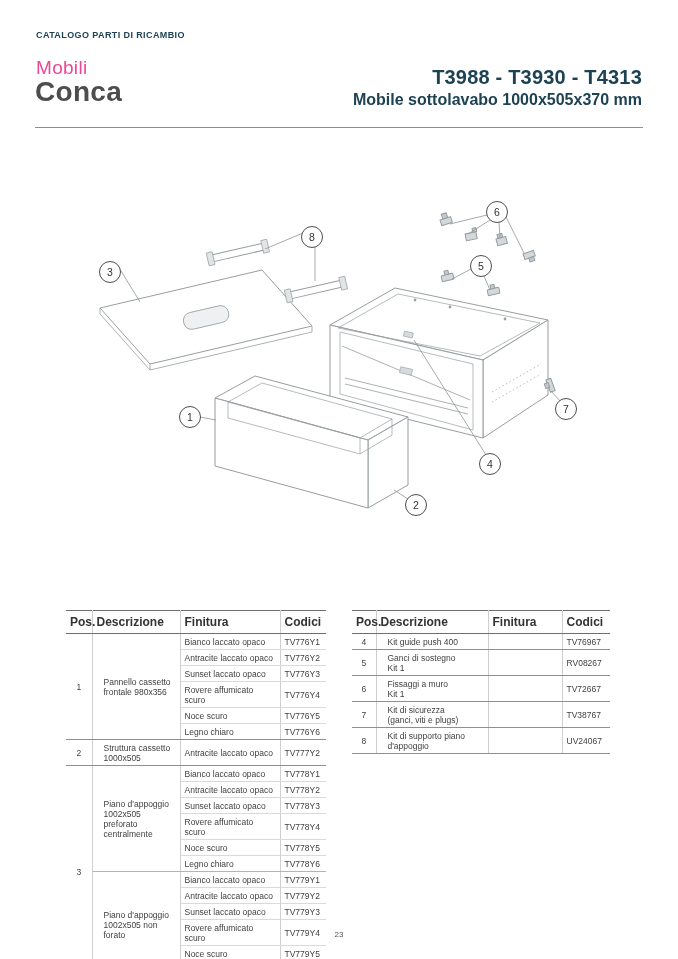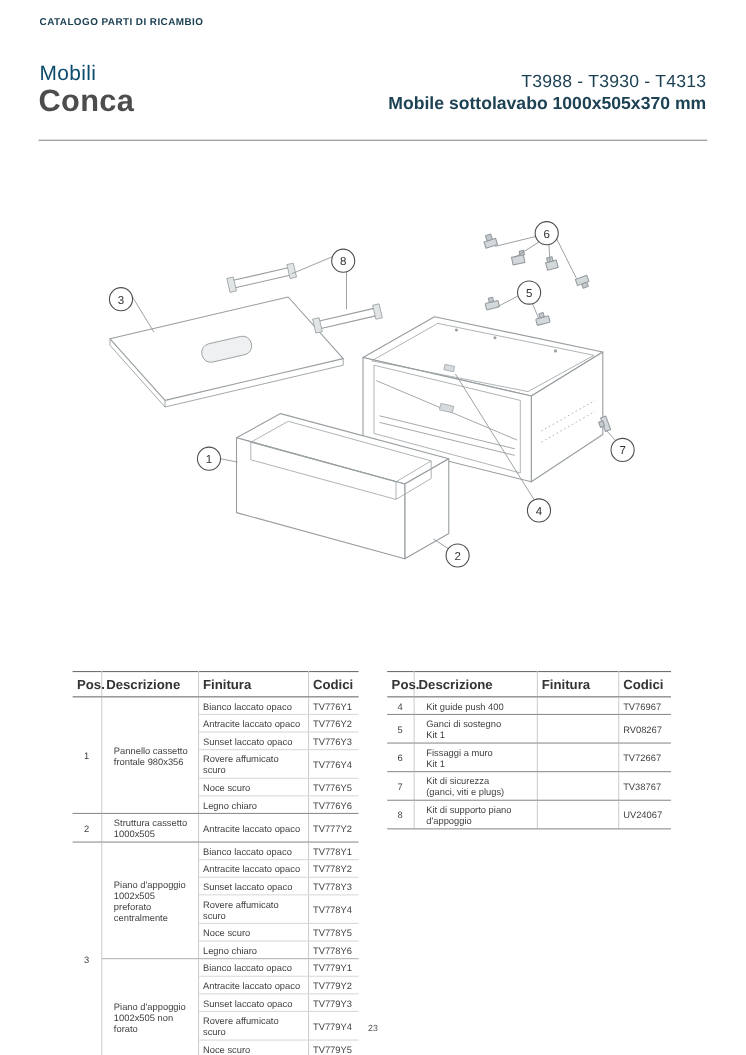--- a/index.html
+++ b/index.html
@@ -1,25 +1,25 @@
 <!DOCTYPE html>
 <html><head>
 <meta charset="utf-8">
 <style>
   * { margin:0; padding:0; box-sizing:border-box; }
   html,body { background:#ffffff; }
   body { font-family:"Liberation Sans", sans-serif; color:#3f3f3f; }
   .page { position:relative; width:678px; height:959px; background:#ffffff; overflow:hidden; }
 
-  .catalog-label { position:absolute; top:15px; left:36px; font-size:9px; font-weight:bold;
+  .catalog-label { position:absolute; top:30px; left:36px; font-size:9px; font-weight:bold;
                    letter-spacing:.4px; color:#1d4254; }
-  .brand-mobili  { position:absolute; top:57px; left:36px; font-size:19px; color:#0c4a6e; letter-spacing:.3px; }
+  .brand-mobili  { position:absolute; top:57px; left:36px; font-size:19px; color:#ec4899; letter-spacing:.3px; }
   .brand-conca   { position:absolute; top:76px; left:35px; font-size:28px; font-weight:bold; color:#4d4d4d; letter-spacing:.3px; }
   .model-block   { position:absolute; top:66px; right:36px; text-align:right; color:#1d4254; }
-  .model-codes   { font-size:16px; font-weight:normal; letter-spacing:.2px; }
+  .model-codes   { font-size:20px; font-weight:bold; letter-spacing:.2px; }
   .product-title { font-size:16px; font-weight:bold; margin-top:2px; }
   .header-divider{ position:absolute; top:127px; left:35px; right:35px; border-top:1px solid #8d8d8d; }
 
   .diagram { position:absolute; left:0; top:150px; }
 
   .parts-table { position:absolute; border-collapse:collapse; font-size:8.5px; color:#3f3f3f;
                  table-layout:fixed; }
   .parts-table.left  { left:66px;  top:610px; width:260px; }
   .parts-table.right { left:352px; top:610px; width:258px; }
   .parts-table th { font-size:12px; font-weight:bold; text-align:left; color:#333;

